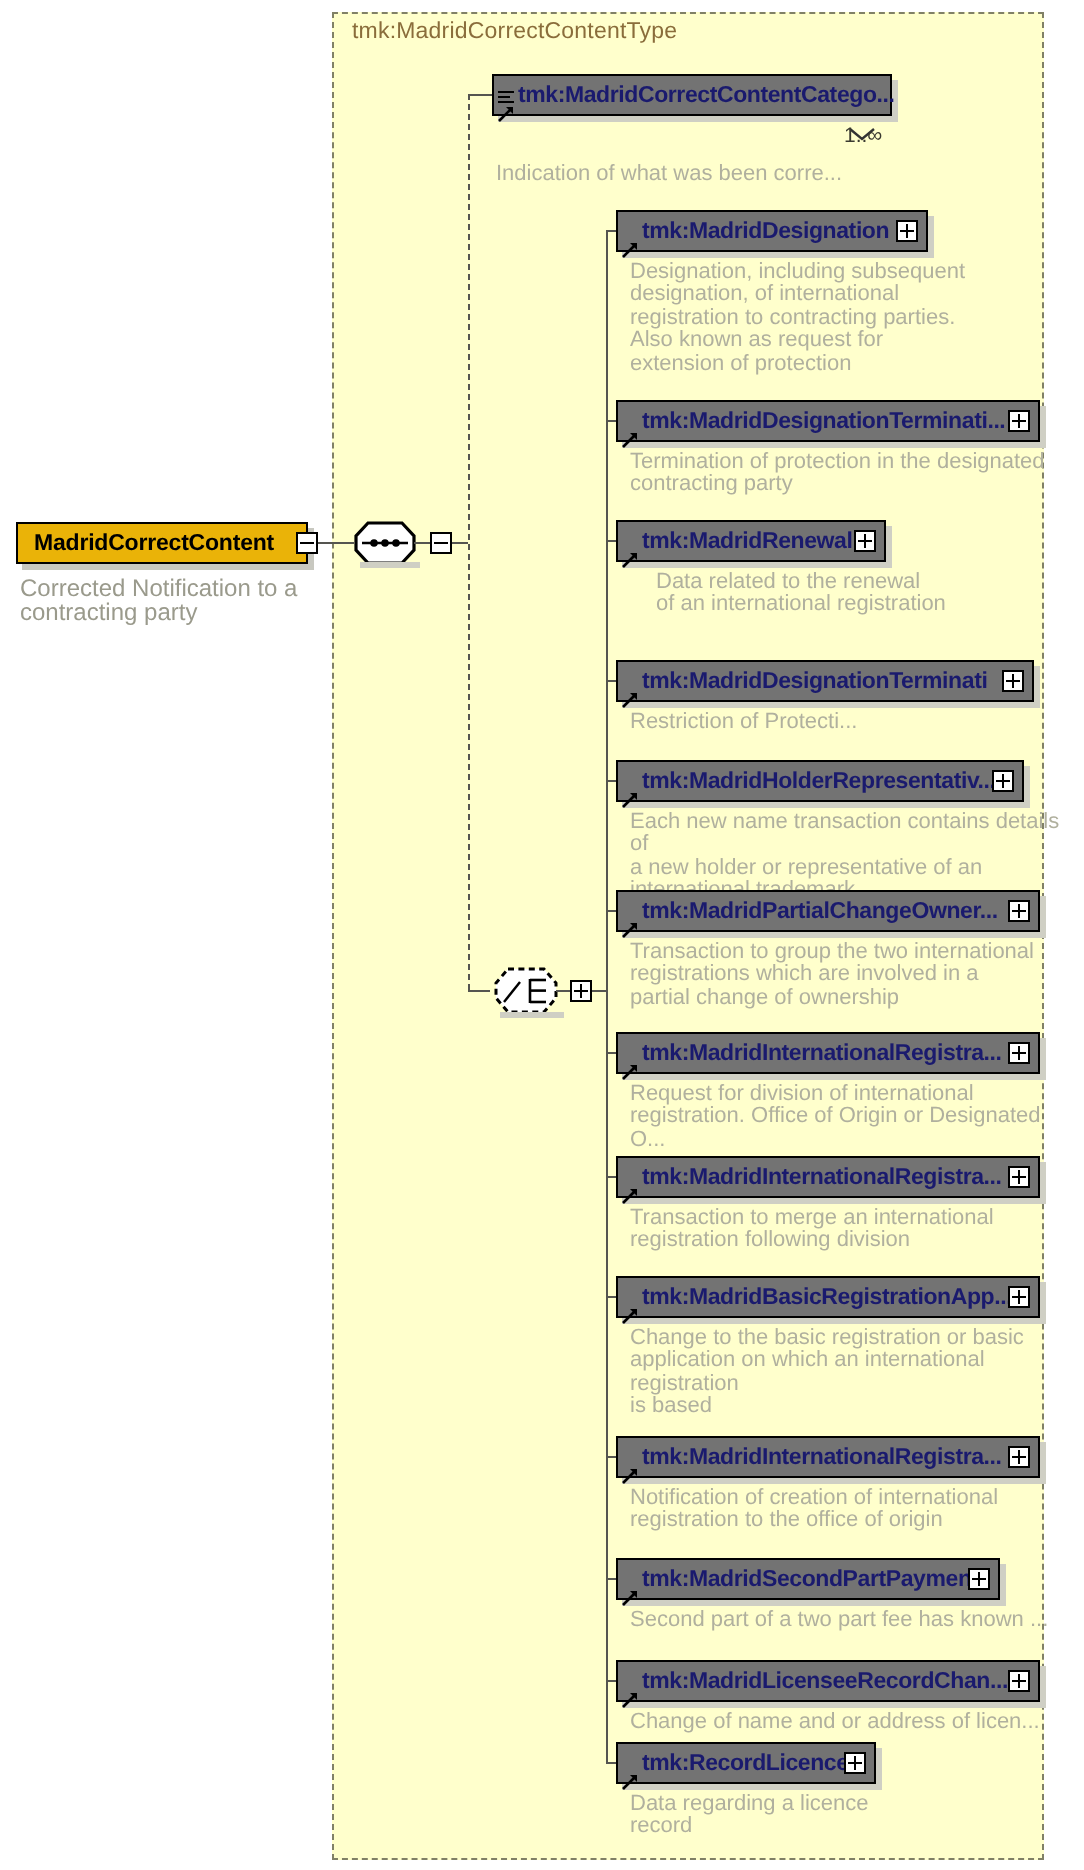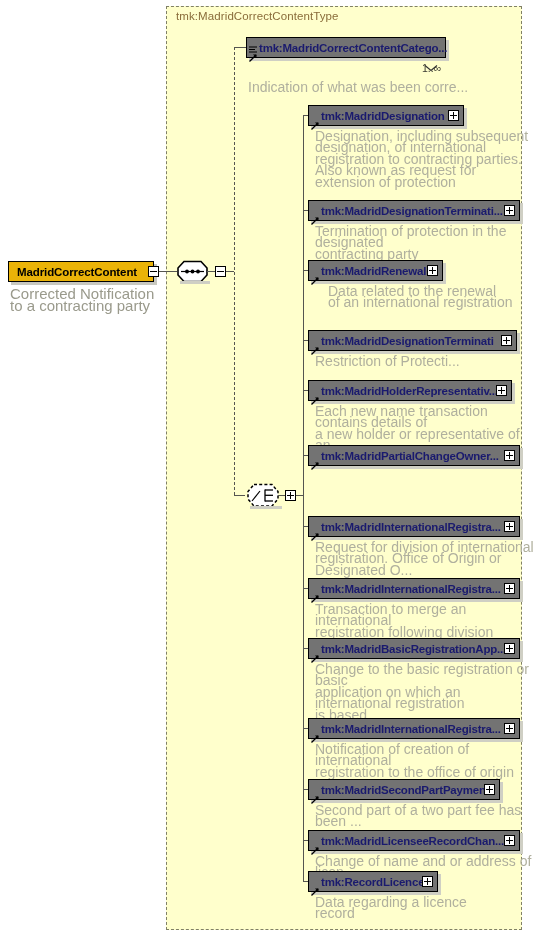--- a/index.html
+++ b/index.html
@@ -41,21 +41,21 @@
     box-sizing:border-box;
     box-shadow:3px 3px 0 0 #c8c8c0;
     display:flex;align-items:center;
   }
   .root-label{
     font-size:11.5px;font-weight:bold;color:#000000;
     padding-left:8px;white-space:nowrap;letter-spacing:-.1px;
   }
   .root-annot{
     position:absolute;left:10px;top:288px;width:150px;
-    font-size:15px;color:#9a9a8c;line-height:12px;
+    font-size:12px;color:#9a9a8c;line-height:12px;
   }
 
   
   .toggle{
     position:absolute;
     width:11px;height:11px;
     background:#ffffff;
     border:1px solid #000000;
     box-sizing:border-box;
   }
@@ -111,21 +111,21 @@
   .refarrow{
     position:absolute;left:2px;bottom:1px;width:8px;height:8px;
   }
   
   .listglyph{
     position:absolute;left:2px;top:1px;width:8px;height:7px;
   }
 
   .annot{
     position:absolute;
-    font-size:14px;color:#b0b09e;line-height:11.4px;
+    font-size:11px;color:#b0b09e;line-height:11.4px;
     white-space:pre-line;
   }
 
   .occurs{
     position:absolute;
     font-size:10.5px;color:#3a3a30;
     white-space:nowrap;
   }
   
   .chev{position:absolute;}
@@ -276,20 +276,23 @@
 
   <div class="hline" style="left:303px;top:455px;width:6px;"></div>
   <div class="el" style="left:308px;top:445px;width:212px;">
     <span class="refarrow"><svg width="8" height="8" viewBox="0 0 8 8">
           <line x1="0.5" y1="7.5" x2="7" y2="1" stroke="#000" stroke-width="1.3"></line>
           <polygon points="7.5,0.5 7.5,4 4,0.5" fill="#000"></polygon>
         </svg></span>
     <span class="name">tmk:MadridPartialChangeOwner...</span>
     <span class="plusbox"></span>
   </div>
+  <div class="annot" style="left:315px;top:471px;width:218px;">Transaction to group the two international
+registrations which are involved in a
+partial change of ownership</div>
 
   <div class="hline" style="left:303px;top:526px;width:6px;"></div>
   <div class="el" style="left:308px;top:516px;width:212px;">
     <span class="refarrow"><svg width="8" height="8" viewBox="0 0 8 8">
           <line x1="0.5" y1="7.5" x2="7" y2="1" stroke="#000" stroke-width="1.3"></line>
           <polygon points="7.5,0.5 7.5,4 4,0.5" fill="#000"></polygon>
         </svg></span>
     <span class="name">tmk:MadridInternationalRegistra...</span>
     <span class="plusbox"></span>
   </div>
@@ -335,21 +338,21 @@
 
   <div class="hline" style="left:303px;top:789px;width:6px;"></div>
   <div class="el" style="left:308px;top:779px;width:192px;">
     <span class="refarrow"><svg width="8" height="8" viewBox="0 0 8 8">
           <line x1="0.5" y1="7.5" x2="7" y2="1" stroke="#000" stroke-width="1.3"></line>
           <polygon points="7.5,0.5 7.5,4 4,0.5" fill="#000"></polygon>
         </svg></span>
     <span class="name">tmk:MadridSecondPartPayment</span>
     <span class="plusbox"></span>
   </div>
-  <div class="annot" style="left:315px;top:805px;width:220px;">Second part of a two part fee has been ...</div>
+  <div class="annot" style="left:315px;top:805px;width:220px;">Second part of a two part fee has known ...</div>
 
   <div class="hline" style="left:303px;top:840px;width:6px;"></div>
   <div class="el" style="left:308px;top:830px;width:212px;">
     <span class="refarrow"><svg width="8" height="8" viewBox="0 0 8 8">
           <line x1="0.5" y1="7.5" x2="7" y2="1" stroke="#000" stroke-width="1.3"></line>
           <polygon points="7.5,0.5 7.5,4 4,0.5" fill="#000"></polygon>
         </svg></span>
     <span class="name">tmk:MadridLicenseeRecordChan...</span>
     <span class="plusbox"></span>
   </div>

